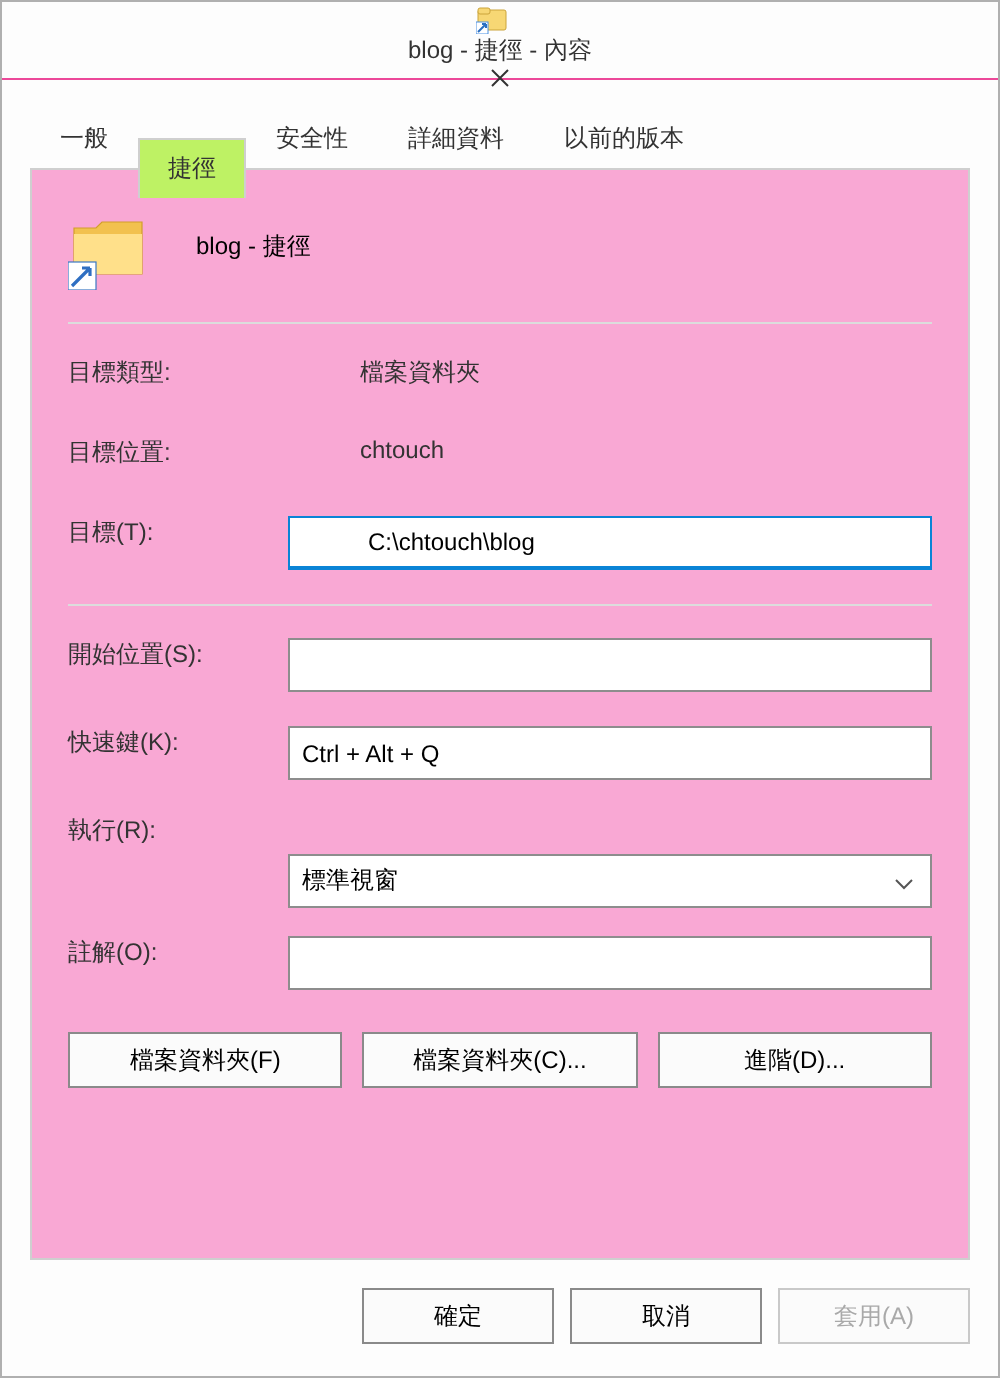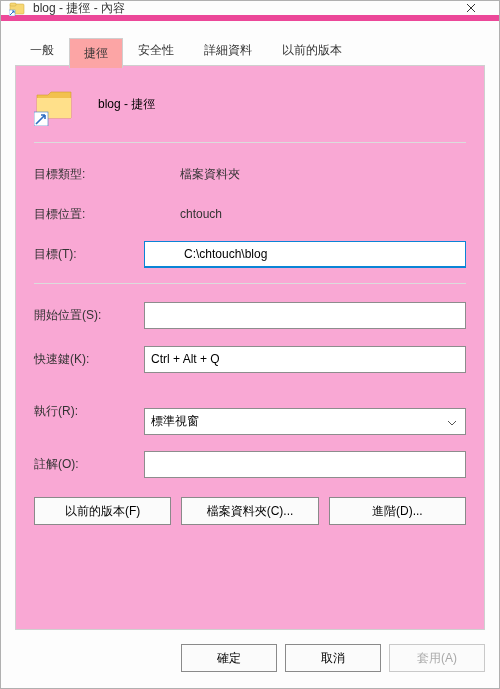--- a/index.html
+++ b/index.html
@@ -15,25 +15,26 @@
   }
   .window {
     width: 500px;
     height: 689px;
     border: 1px solid #b0b0b0;
     display: flex;
     flex-direction: column;
     background: #fdfdfd;
   }
   .titlebar {
-    height: 20px;
+    height: 39px;
     display: flex;
     align-items: center;
     padding: 0 8px;
-    border-bottom: 6px solid #ec4899;
+    border-bottom: 1px solid #ec4899;
+    flex-direction: column;
   }
   .titlebar-icon {
     width: 16px; height: 16px; margin-right: 8px;
     display: flex; align-items: center; justify-content: center;
   }
   .titlebar-title { flex: 1; font-size: 12px; color: #333; }
   .titlebar-close {
     width: 40px; height: 30px;
     display: flex; align-items: center; justify-content: center;
     color: #333;
@@ -47,22 +48,22 @@
     padding: 6px 14px;
     font-size: 12px;
     border: 1px solid transparent;
     border-bottom: none;
     cursor: default;
     color: #333;
     position: relative;
   }
   .tab.active {
     border-color: #cfcfcf;
-    background: #fca5a5;
-    top: 3px;
+    background: #bef264;
+    top: 15px;
     z-index: 2;
   }
   .tab-panel {
     margin: 0 14px 14px 14px;
     border: 1px solid #cfcfcf;
     padding: 18px 18px 18px 18px;
     background: #f9a8d4;
     flex: 1;
     display: flex;
     flex-direction: column;
@@ -72,21 +73,20 @@
     align-items: center;
     gap: 24px;
     padding-bottom: 18px;
   }
   .folder-icon {
     width: 40px; height: 40px; position: relative;
   }
   .sep { border: none; border-top: 1px solid #dcdcdc; margin: 0 0 16px 0; }
   .row {
     display: flex;
-    align-items: center;
     min-height: 30px;
     margin-bottom: 14px;
   }
   .row.lbl-only { margin-bottom: 10px; }
   .row-label {
     width: 110px;
     color: #333;
     font-size: 12px;
   }
   .row-value {
@@ -233,21 +233,21 @@
         </span>
       </div>
     </div>
 
     <div class="row">
       <div class="row-label">註解(O):</div>
       <input class="text" value="" style="">
     </div>
 
     <div class="action-row">
-      <div class="btn">以前的版本(F)</div>
+      <div class="btn">檔案資料夾(F)</div>
       <div class="btn">檔案資料夾(C)...</div>
       <div class="btn">進階(D)...</div>
     </div>
 
   </div>
 
   <div class="footer">
     <div class="btn">確定</div>
     <div class="btn">取消</div>
     <div class="btn disabled">套用(A)</div>

